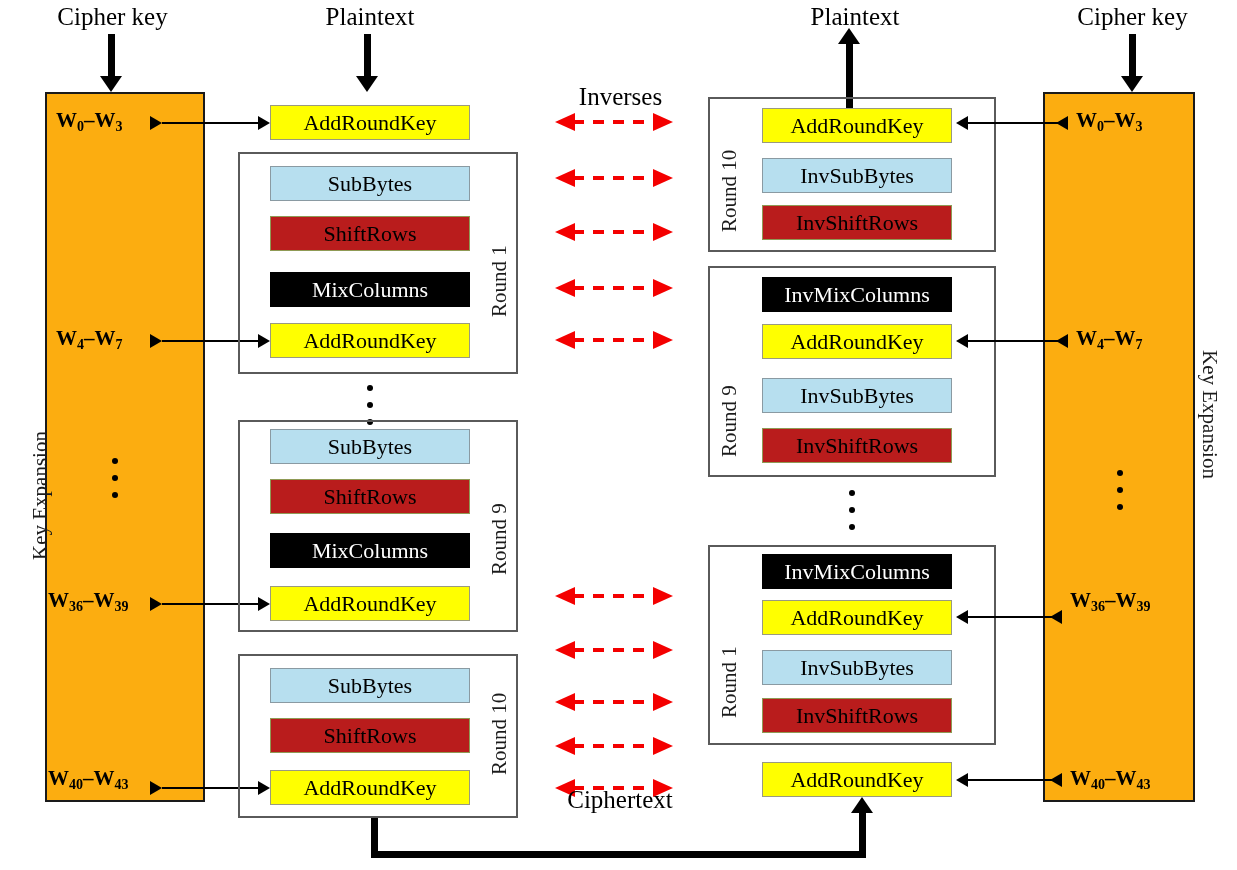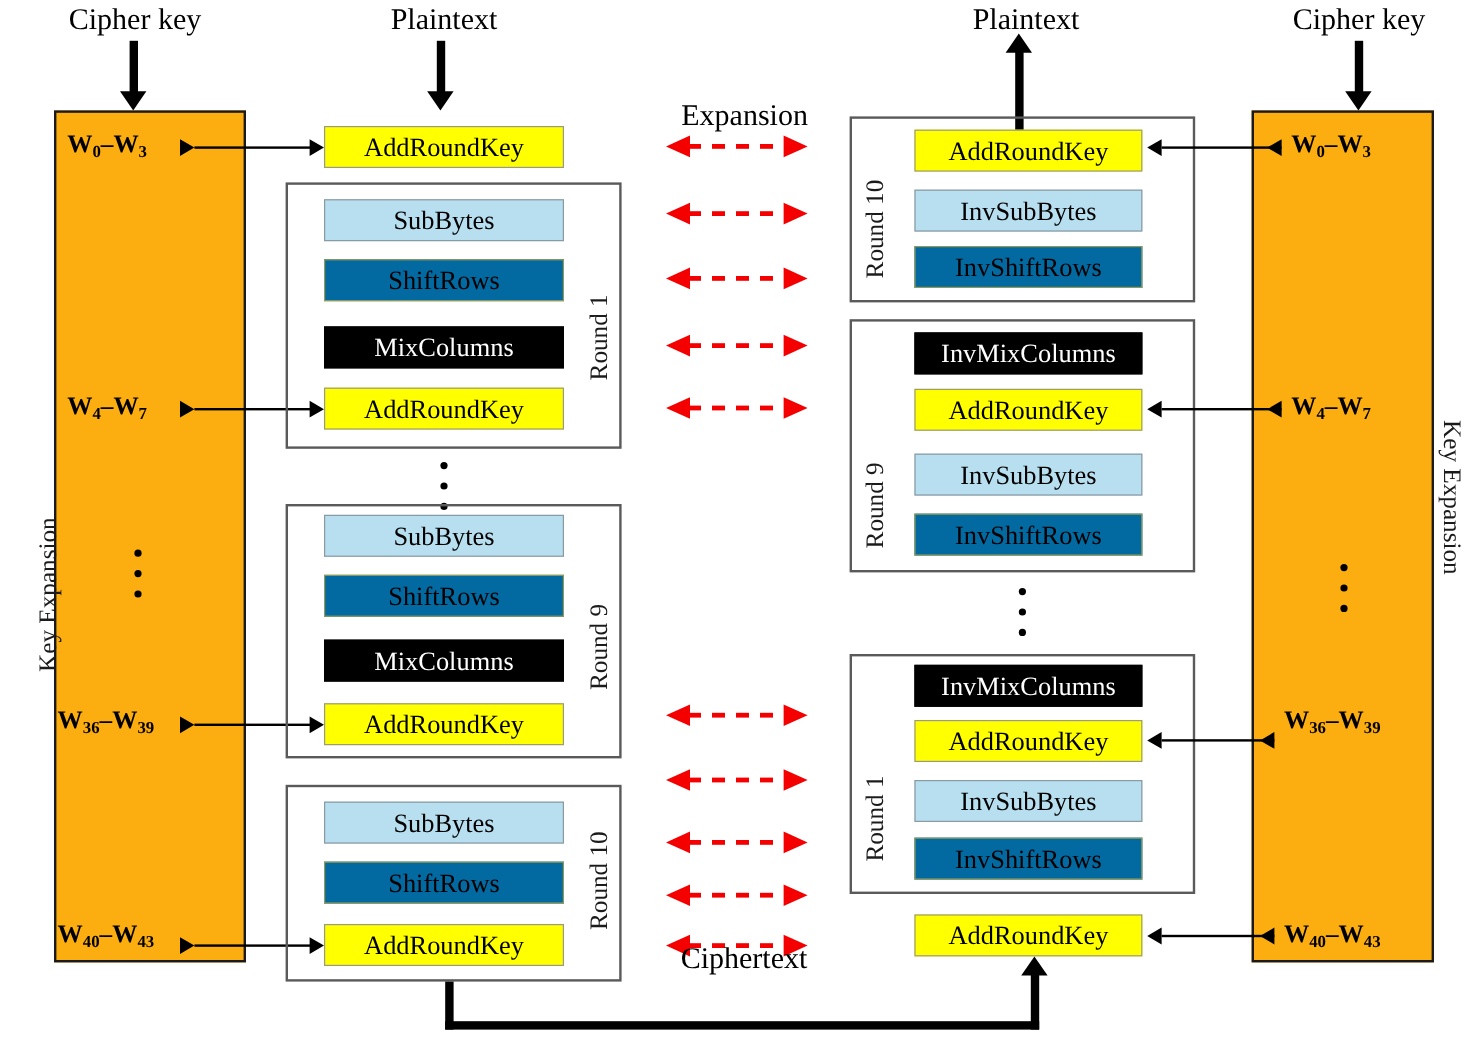--- a/index.html
+++ b/index.html
@@ -57,21 +57,21 @@
     font-size:22px;
     line-height:1;
     display:flex;
     align-items:center;
     justify-content:center;
     white-space:nowrap;
     height:35px;
   }
   .op.yellow{background:#FFFF00;color:#000;border-color:#9a9a80;}
   .op.blue{background:#B7DFEF;color:#000;border-color:#8a9aa2;}
-  .op.green{background:#0369a1;color:#000;border-color:#8f9a55;}
+  .op.green{background:#b91c1c;color:#000;border-color:#8f9a55;}
   .op.black{background:#000000;color:#ffffff;border:1.5px solid #000;}
 
   
   .roundbox{
     border:2px solid #5a5a5a;
     background:transparent;
   }
   .roundlabel{
     font-size:21px;
     white-space:nowrap;
@@ -149,21 +149,21 @@
     border-left:20px solid #F40000;
   }
 </style>
 </head>
 <body>
 
 <div id="canvas">
 
   <div class="abs caption" style="left:20px;top:2px;width:185px;">Cipher key</div>
   <div class="abs caption" style="left:275px;top:2px;width:190px;">Plaintext</div>
-  <div class="abs caption" style="left:548px;top:82px;width:145px;">Expansion</div>
+  <div class="abs caption" style="left:548px;top:82px;width:145px;">Inverses</div>
   <div class="abs caption" style="left:760px;top:2px;width:190px;">Plaintext</div>
   <div class="abs caption" style="left:1040px;top:2px;width:185px;">Cipher key</div>
 
   <div class="abs thick" style="left:108px;top:34px;width:7px;height:46px;"></div>
   <div class="abs ar-down" style="left:100px;top:76px;"></div>
 
   <div class="abs thick" style="left:364px;top:34px;width:7px;height:46px;"></div>
   <div class="abs ar-down" style="left:356px;top:76px;"></div>
 
   <div class="abs thick" style="left:846px;top:42px;width:7px;height:68px;"></div>

